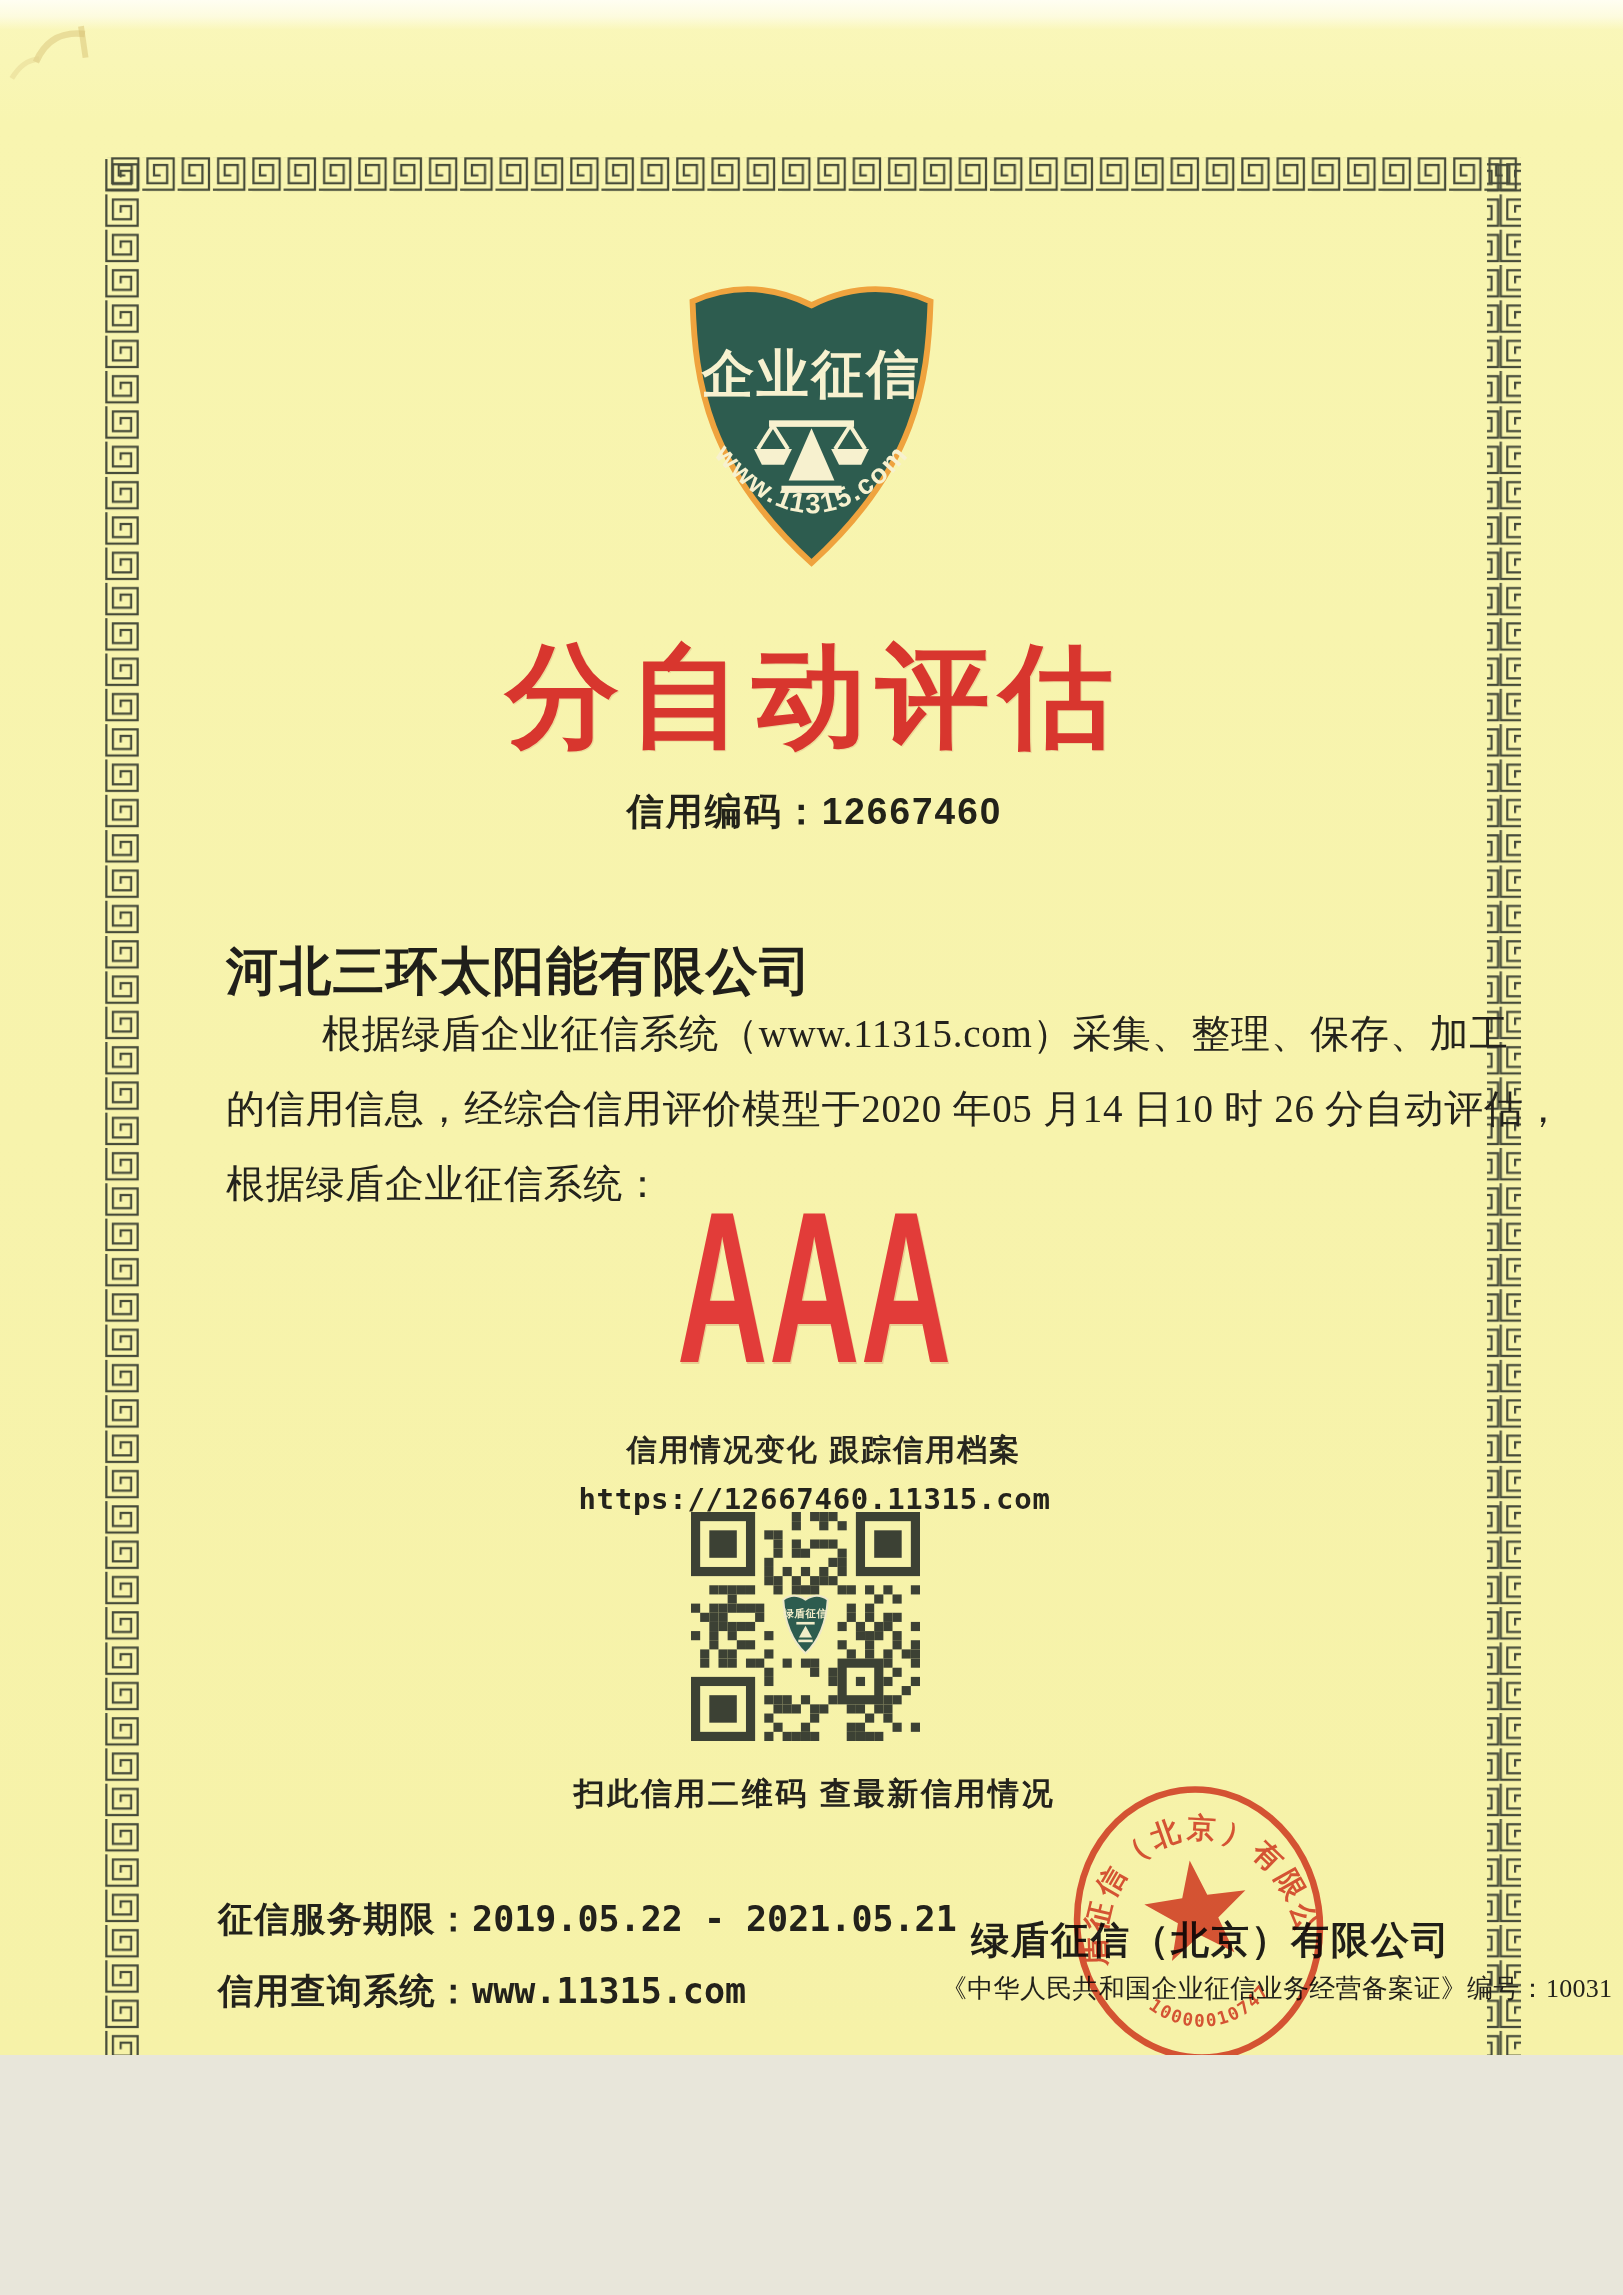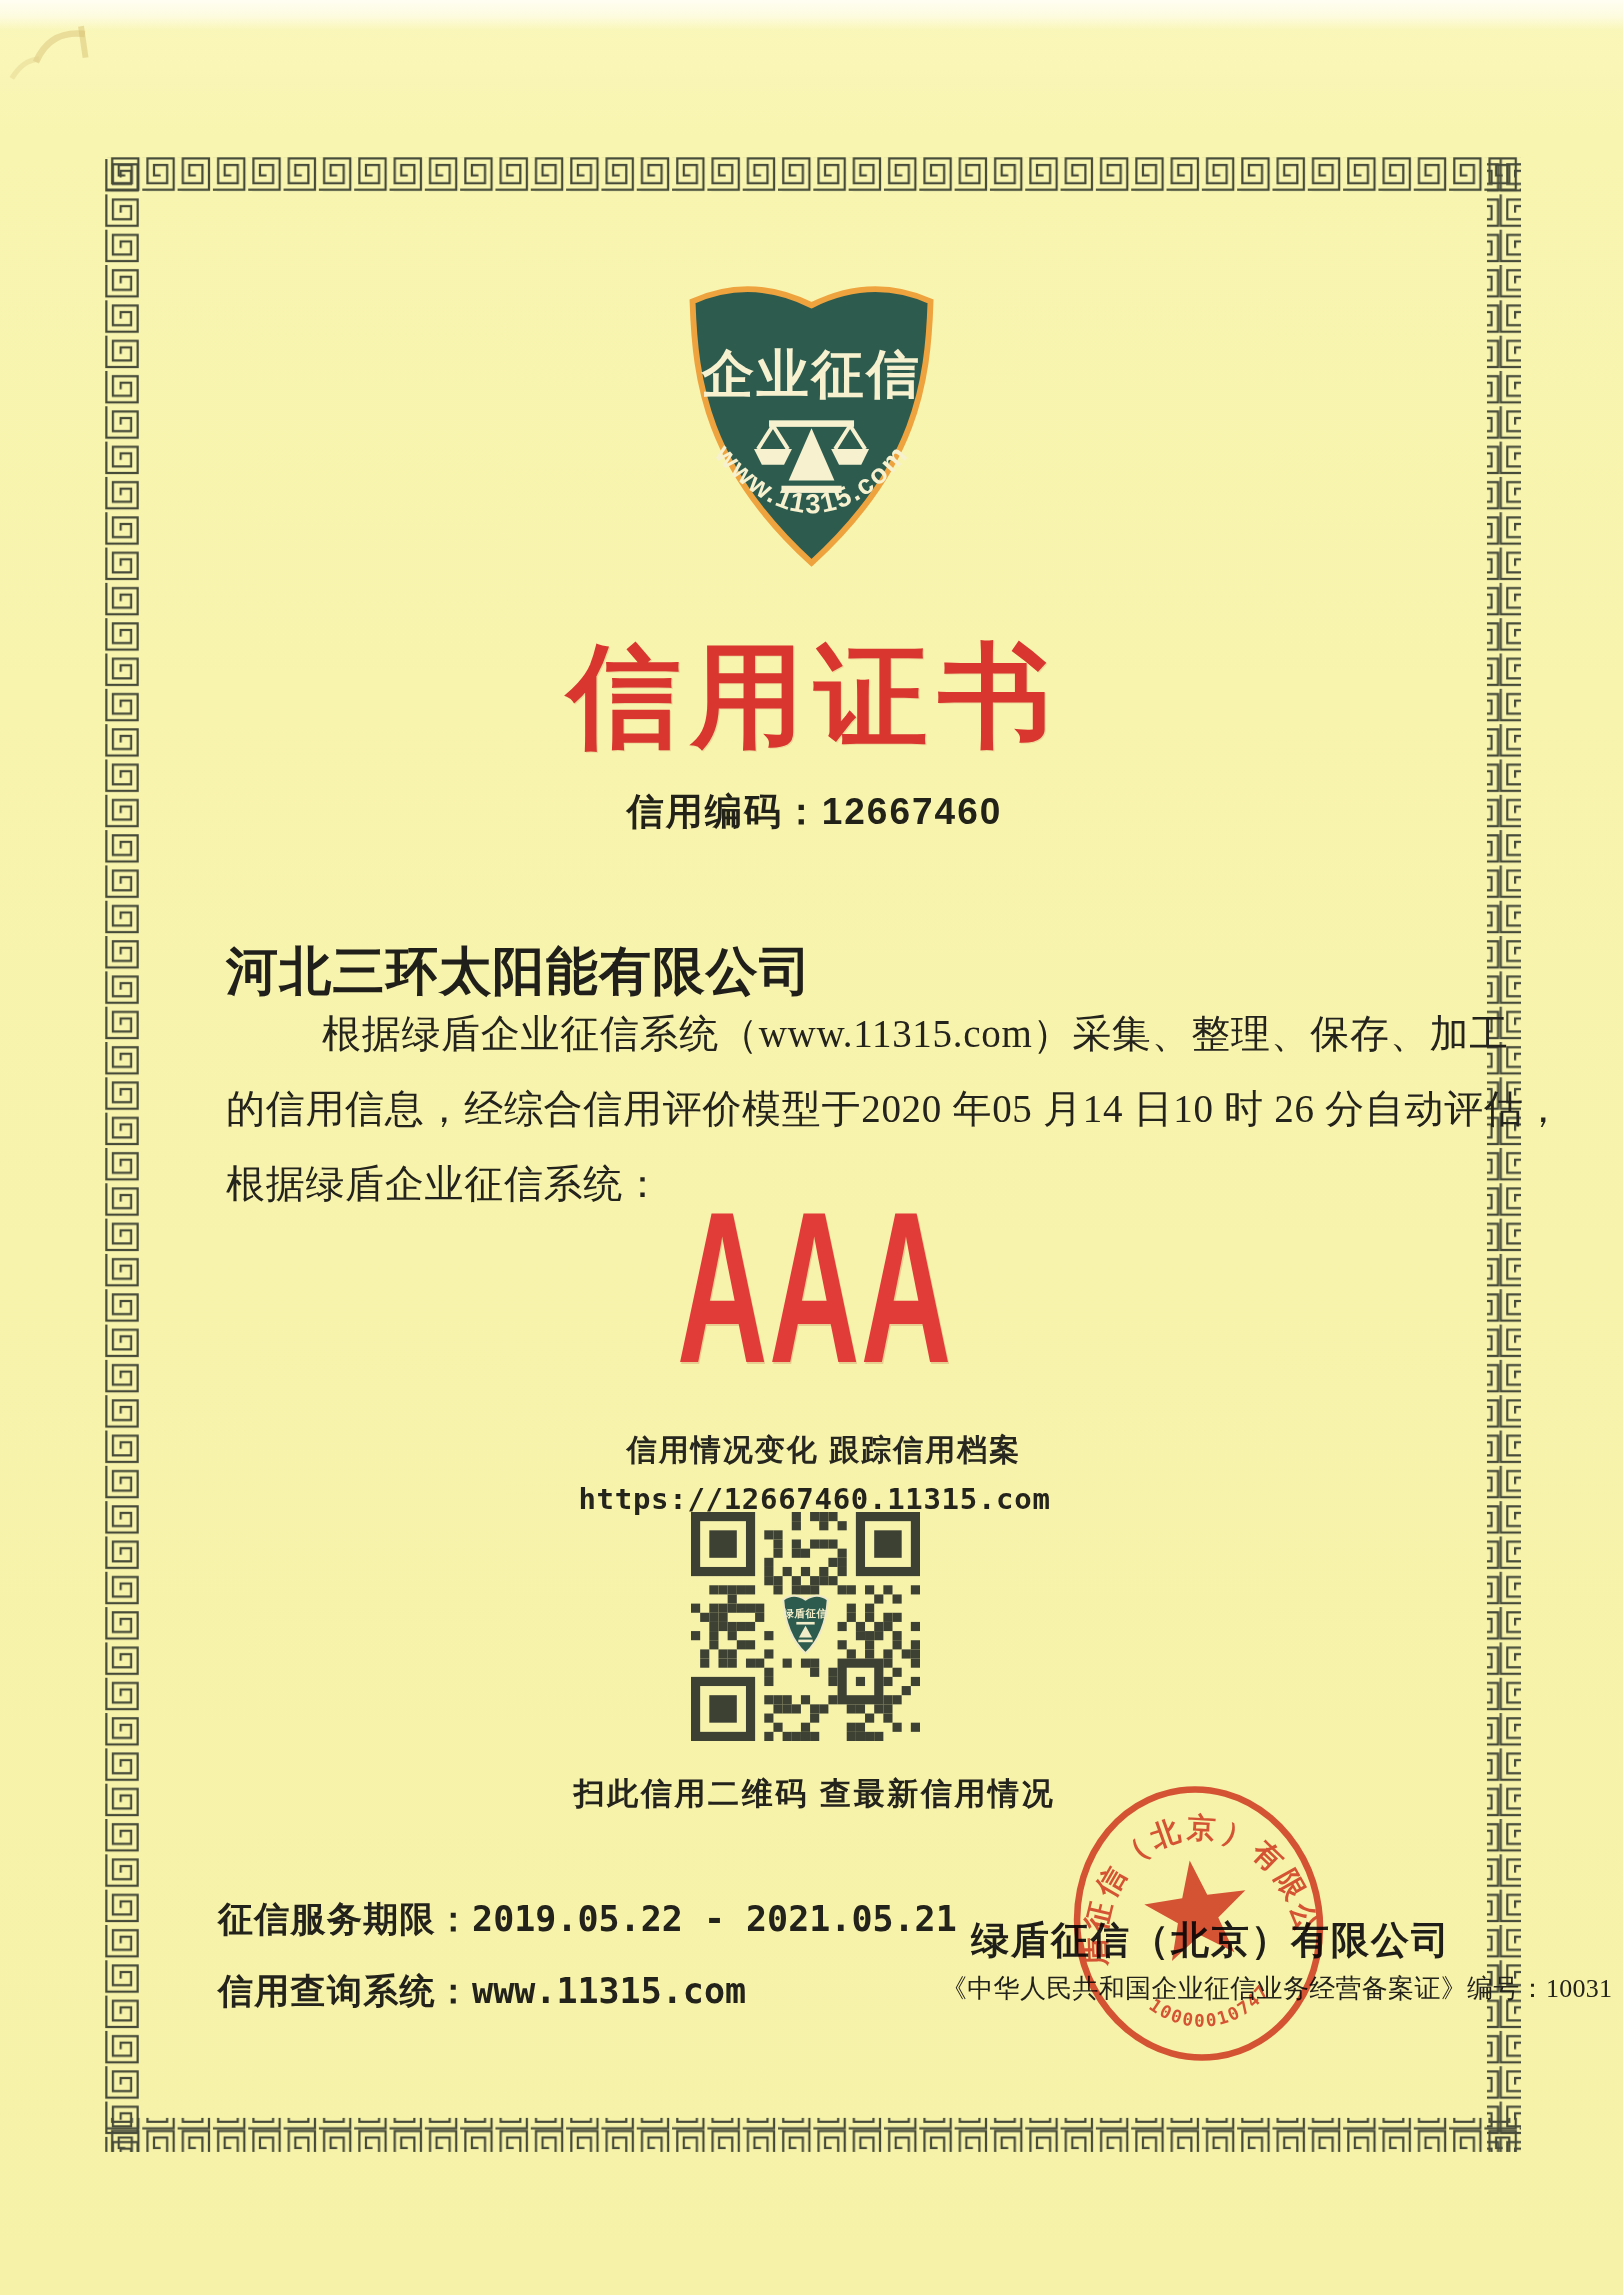--- a/index.html
+++ b/index.html
@@ -1,18 +1,18 @@
 <!DOCTYPE html>
 <html style="font-size:10.5px"><head>
 <meta charset="utf-8">
 <style>
   html,body{margin:0;padding:0;background:#e8e6da;}
   .page{
     position:relative;
-    width:1623px;height:2295px;
+    width:1623px;height:2055px;
     background:linear-gradient(180deg,#faf7bc 0%,#f8f5b0 6%,#f7f3ac 55%,#f6f2a8 100%);
     overflow:hidden;
     font-family:"Liberation Serif","DejaVu Serif",serif;
     color:#26261f;
   }
   .scan-edge{
     position:absolute;left:0;top:0;width:100%;height:30px;
     background:linear-gradient(180deg,#fffef2 0%,rgba(255,254,242,0.65) 55%,rgba(255,254,242,0) 100%);
   }
   .abs{position:absolute;}
@@ -114,21 +114,21 @@
       <rect x="146" y="328" width="92" height="11"></rect>
     </g>
     <defs>
       <path id="shieldArc" d="M52,292 Q192,448 332,292" fill="none"></path>
     </defs>
     <text font-family="Liberation Sans, DejaVu Sans, sans-serif" font-weight="bold" font-size="42" fill="#f7f1cf" letter-spacing="3">
       <textPath href="#shieldArc" startOffset="50%" text-anchor="middle">www.11315.com</textPath>
     </text>
   </svg>
 
-  <div class="center-line title">信用证书</div>
+  <div class="center-line title">分自动评估</div>
 
   <div class="center-line credit-code"><span>信用编码：</span><span>12667460</span></div>
 
   <div class="abs company">河北三环太阳能有限公司</div>
   <div class="abs body-line l1">根据绿盾企业征信系统（www.11315.com）采集、整理、保存、加工</div>
   <div class="abs body-line l2">的信用信息，经综合信用评价模型于2020 年05 月14 日10 时 26 分自动评估，</div>
   <div class="abs body-line l3">根据绿盾企业征信系统：</div>
 
   <div class="center-line rating"><span>AAA</span></div>
 

